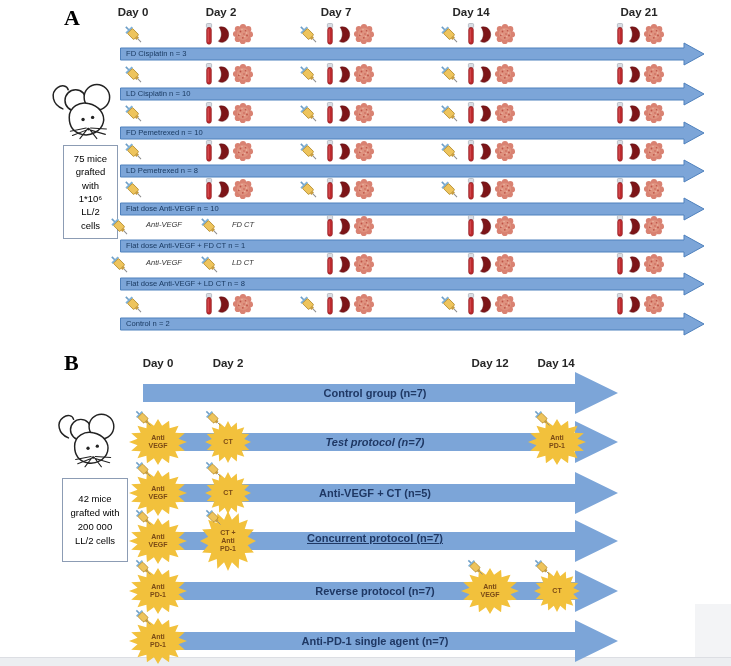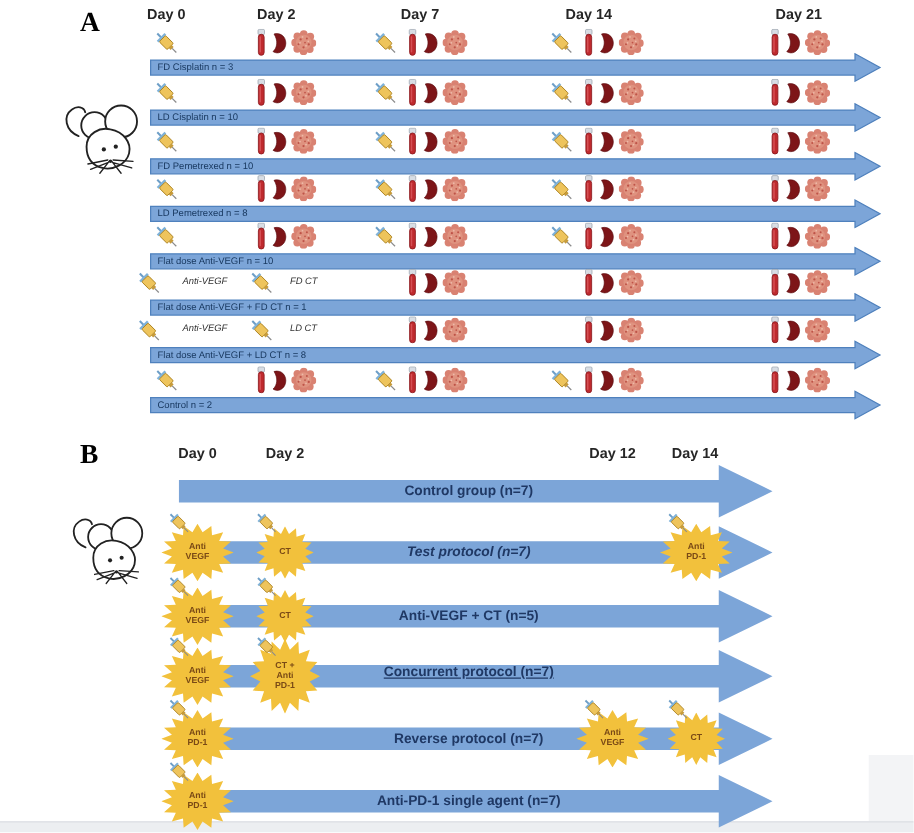--- a/index.html
+++ b/index.html
@@ -39,31 +39,41 @@
   <div class="icon" id="mouseA" style="left:48px;top:80px;width:68px;height:62px"><svg width="100%" height="100%" viewBox="0 0 64 58" fill="none" stroke="#222" stroke-width="1.4" stroke-linecap="round">
  <path d="M14 27 C 4 23 2 12 9 7 C 13 4 18 5 19 9"></path>
  <circle cx="26" cy="19" r="10" fill="#fff"></circle>
  <circle cx="46" cy="16" r="12" fill="#fff"></circle>
  <path d="M20 35 C 20 25 30 20 38 22 C 48 24 54 32 52 40 C 50 48 40 53 32 51 C 24 49 20 43 20 35 Z" fill="#fff"></path>
  <circle cx="33" cy="37" r="1.6" fill="#222" stroke="none"></circle>
  <circle cx="42" cy="35" r="1.6" fill="#222" stroke="none"></circle>
  <circle cx="38" cy="46" r="1.3" fill="#222" stroke="none"></circle>
  <path d="M36 45 L 21 48 M36 47 L 23 52 M40 45 L 55 46 M40 47 L 54 51 M37 46 L 30 55 M39 46 L 46 55" stroke-width="1"></path>
       </svg></div>
+  <div class="mousebox mbox-a" style="left:63px;top:145px;width:53px;height:92px">75 mice
+grafted
+with
+1*10⁶
+LL/2
+cells</div>
 
   <div class="icon" id="mouseB" style="left:54px;top:410px;width:66px;height:60px"><svg width="100%" height="100%" viewBox="0 0 64 58" fill="none" stroke="#222" stroke-width="1.4" stroke-linecap="round">
  <path d="M14 27 C 4 23 2 12 9 7 C 13 4 18 5 19 9"></path>
  <circle cx="26" cy="19" r="10" fill="#fff"></circle>
  <circle cx="46" cy="16" r="12" fill="#fff"></circle>
  <path d="M20 35 C 20 25 30 20 38 22 C 48 24 54 32 52 40 C 50 48 40 53 32 51 C 24 49 20 43 20 35 Z" fill="#fff"></path>
  <circle cx="33" cy="37" r="1.6" fill="#222" stroke="none"></circle>
  <circle cx="42" cy="35" r="1.6" fill="#222" stroke="none"></circle>
  <circle cx="38" cy="46" r="1.3" fill="#222" stroke="none"></circle>
  <path d="M36 45 L 21 48 M36 47 L 23 52 M40 45 L 55 46 M40 47 L 54 51 M37 46 L 30 55 M39 46 L 46 55" stroke-width="1"></path>
       </svg></div>
+  <div class="mousebox mbox-b" style="left:62px;top:478px;width:64px;height:82px">42 mice
+grafted with
+200 000
+LL/2 cells</div>
 
   <div id="panelA">
       <div class="day-label" style="left: 133px; top: 6px;">Day 0</div>
       <div class="day-label" style="left: 221px; top: 6px;">Day 2</div>
       <div class="day-label" style="left: 336px; top: 6px;">Day 7</div>
       <div class="day-label" style="left: 471px; top: 6px;">Day 14</div>
       <div class="day-label" style="left: 639px; top: 6px;">Day 21</div>
       <div class="arrow" style="left: 120px; top: 42px; width: 585px; height: 24px;"><svg width="585" height="24" viewBox="0 0 585 24">
     <polygon points="0.5,6 564,6 564,1 584,12 564,23 564,18 0.5,18" fill="#7CA5D8" stroke="#4F81BD" stroke-width="1"></polygon>
         </svg></div>

